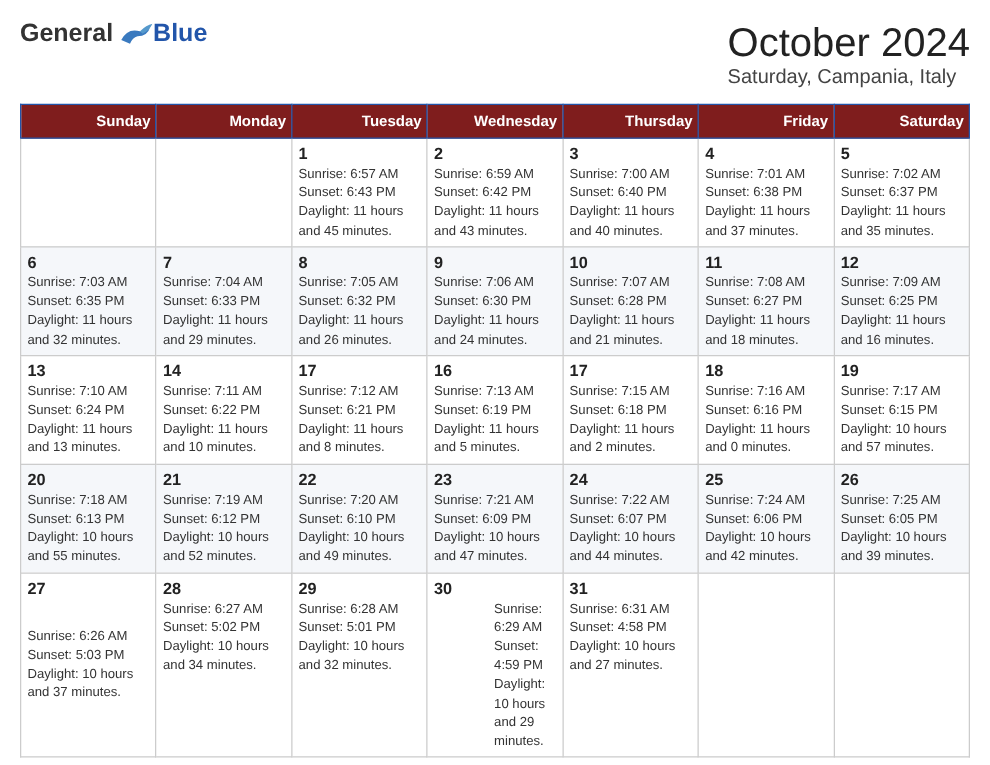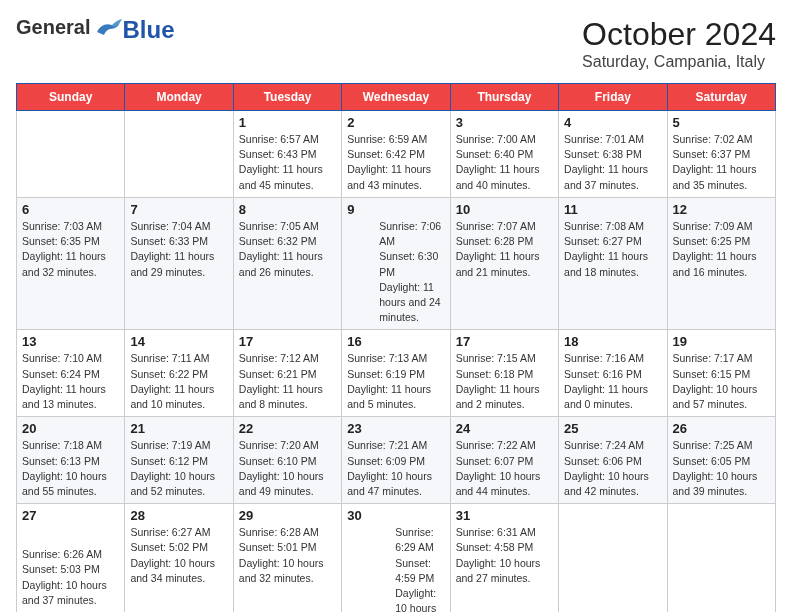--- a/index.html
+++ b/index.html
@@ -40,24 +40,24 @@
     .location {
       font-size: 16px;
       color: #444;
     }
     .calendar {
       width: 100%;
       border-collapse: collapse;
       font-size: 11px;
     }
     .calendar th {
-      background: #ef4444;
+      background: #7f1d1d;
       color: #fff;
       padding: 6px 4px;
-      text-align: center;
+      text-align: right;
       font-size: 12px;
       font-weight: bold;
       border: 1px solid #2255aa;
     }
     .calendar td {
       border: 1px solid #ccc;
       vertical-align: top;
       padding: 4px 5px;
       width: calc(100% / 7);
       min-height: 80px;
@@ -88,21 +88,21 @@
 <div class="header">
   <div class="logo">
     <div class="logo-line">
       <span style="font-size:20px;font-weight:bold;color:#333;">General</span>
       <svg class="logo-bird" viewBox="0 0 30 22" xmlns="http://www.w3.org/2000/svg" style="margin-left:2px;">
         <path d="M5 15 Q10 5 20 8 Q25 9 28 5 Q26 12 18 12 Q14 13 12 18 Z" fill="#3a7abf"></path>
         <path d="M20 8 Q25 3 30 2 Q27 8 22 10 Z" fill="#5599cc"></path>
       </svg>
     </div>
     <div>
-      <span style="font-size:24px;font-weight:bold;color:#2255aa;">Blue</span>
+      <span style="font-size:20px;font-weight:bold;color:#2255aa;">Blue</span>
     </div>
   </div>
   <div class="title-area">
     <div class="month-title">October 2024</div>
     <div class="location">Saturday, Campania, Italy</div>
   </div>
 </div>
 
 <table class="calendar">
   <thead>
@@ -165,21 +165,21 @@
 Daylight: 11 hours and 29 minutes.</div>
         </td>
         <td>
           <span class="day-number">8</span>
           <div class="day-detail" style="white-space: pre-line;">Sunrise: 7:05 AM
 Sunset: 6:32 PM
 Daylight: 11 hours and 26 minutes.</div>
         </td>
         <td>
           <span class="day-number">9</span>
-          <div class="day-detail" style="white-space: pre-line; margin-left: 32px;">Sunrise: 7:06 AM
+          <div class="day-detail" style="white-space: pre-line;">Sunrise: 7:06 AM
 Sunset: 6:30 PM
 Daylight: 11 hours and 24 minutes.</div>
         </td>
         <td>
           <span class="day-number">10</span>
           <div class="day-detail" style="white-space: pre-line;">Sunrise: 7:07 AM
 Sunset: 6:28 PM
 Daylight: 11 hours and 21 minutes.</div>
         </td>
         <td>

